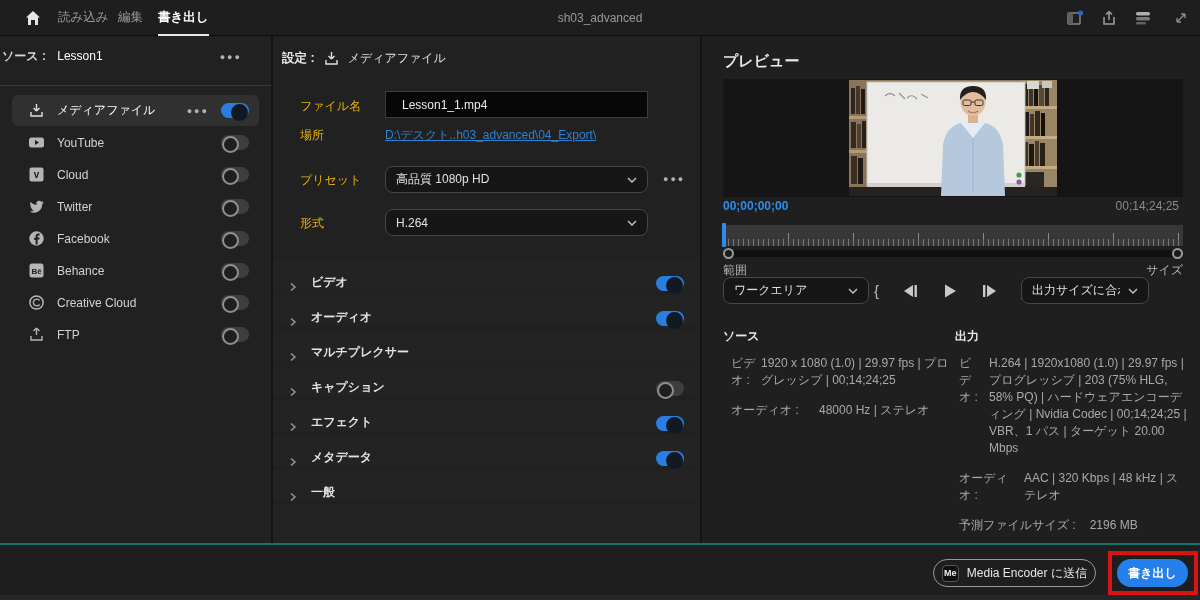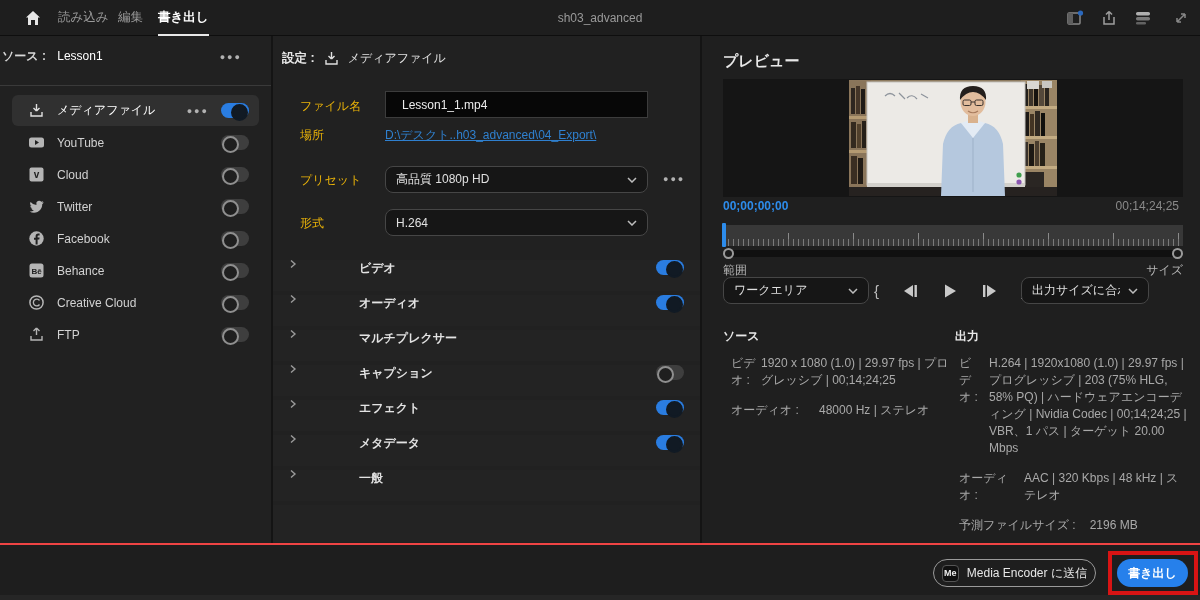--- a/index.html
+++ b/index.html
@@ -39,21 +39,21 @@
   .m-head .h1{color:#e8e8e8;font-weight:bold;font-size:12.5px;}
   .m-head .h2{color:#e2e2e2;}
   .f-label{position:absolute;left:27px;color:#eab308;}
   .f-input{position:absolute;left:112px;top:55px;width:263px;height:27px;background:#070707;border:1px solid #3c3c3c;
     border-radius:0;color:#ececec;padding:0 0 0 16px;font:inherit;}
   .link{position:absolute;left:112px;top:91px;color:#2f80cf;text-decoration:underline;cursor:pointer;}
   .dd{position:absolute;height:27px;background:#161616;border:1px solid #464646;border-radius:8px;
     display:flex;align-items:center;padding:0 10px;color:#e0e0e0;cursor:default;}
   .dd .txt{flex:1;white-space:nowrap;overflow:hidden;}
   .chev{width:10px;height:6px;flex:none;margin-left:8px;}
-  .sec{position:absolute;left:0;width:427px;height:31px;background:#232323;display:flex;align-items:flex-start;padding:0 16px;gap:48px;}
+  .sec{position:absolute;left:0;width:427px;height:31px;background:#232323;display:flex;align-items:flex-end;padding:0 16px;}
   .sec .ch{width:8px;height:8px;margin-right:14px;flex:none;}
   .sec .lbl{flex:1;color:#e3e3e3;font-weight:bold;}
   
   .p-title{position:absolute;left:21px;top:16px;color:#e8e8e8;font-weight:bold;font-size:15px;}
   .viewport{position:absolute;left:21px;top:43px;width:460px;height:118px;background:#151515;}
   .vidthumb{position:absolute;left:126px;top:1px;width:208px;height:116px;}
   .tc{position:absolute;top:163px;font-weight:bold;}
   .tc.cur{left:21px;color:#2d8ceb;}
   .tc.dur{right:21px;color:#8a8a8a;font-weight:normal;}
   .ruler{position:absolute;left:21px;top:189px;width:460px;height:21px;background:#383838;}
@@ -71,21 +71,21 @@
   .brace{font-size:15px;color:#bdbdbd;line-height:27px;}
   .t-ic{width:18px;height:14px;}
   .info-h{position:absolute;top:292px;color:#e8e8e8;font-weight:bold;}
   .inforow{display:flex;margin-bottom:13px;line-height:17px;color:#a9a9a9;}
   .inforow .ilab{white-space:pre-line;flex:none;}
   .inforow .ival{flex:1;}
   .src-col{position:absolute;left:29px;top:319px;width:222px;}
   .out-col{position:absolute;left:257px;top:319px;width:228px;}
   .lw34{width:30px;} .lw58{width:65px;} .lw38{width:30px;} .lw88{width:88px;}
   
-  .footer{position:absolute;left:0;top:543px;width:1200px;height:57px;background:#1e1e1e;border-top:2px solid #ef4444;}
+  .footer{position:absolute;left:0;top:543px;width:1200px;height:57px;background:#1e1e1e;border-top:2px solid #0f766e;}
   .footer::after{content:"";position:absolute;left:0;bottom:0;width:100%;height:5px;background:#262626;}
   .btn-me{position:absolute;left:933px;top:14px;width:163px;height:28px;border:1px solid #9a9a9a;border-radius:14px;
     background:transparent;display:flex;align-items:center;justify-content:center;gap:8px;color:#e6e6e6;cursor:pointer;}
   .me-badge{width:17px;height:17px;border-radius:4px;background:#101010;border:1px solid #555;color:#efefef;
     font-size:9px;font-weight:bold;display:flex;align-items:center;justify-content:center;}
   .btn-export{position:absolute;left:1117px;top:14px;width:71px;height:28px;border:none;border-radius:14px;
     background:#2680eb;color:#fff;font-weight:bold;font-size:12px;cursor:pointer;font-family:inherit;}
   .annot{position:absolute;left:1108px;top:6px;width:90px;height:44px;border:4px solid #d81414;pointer-events:none;}
   svg{display:block;}
 </style>

